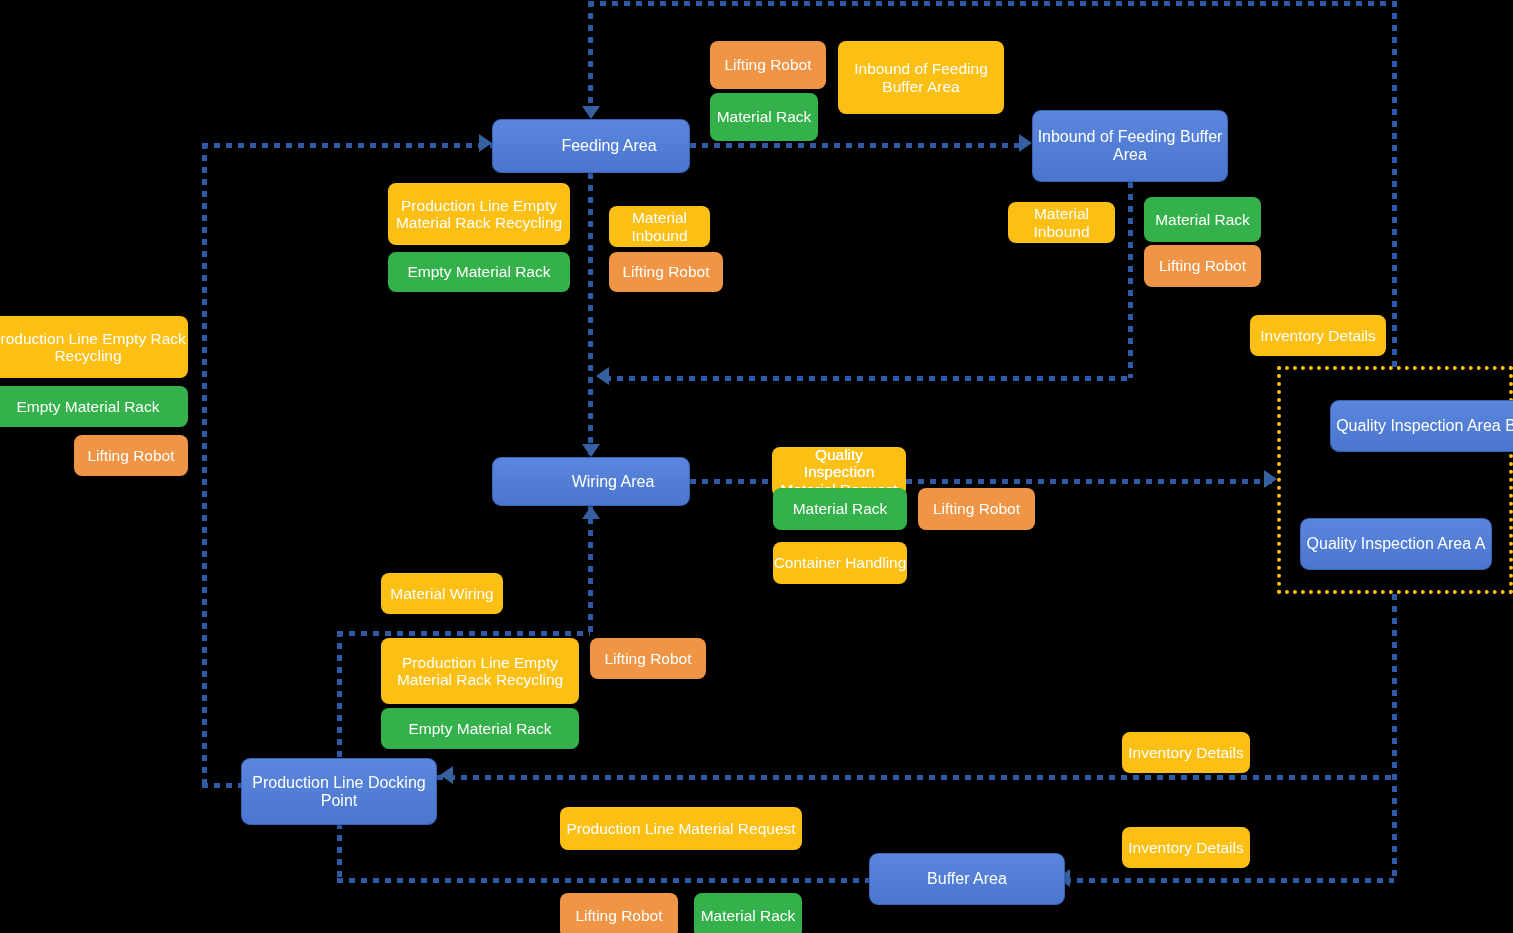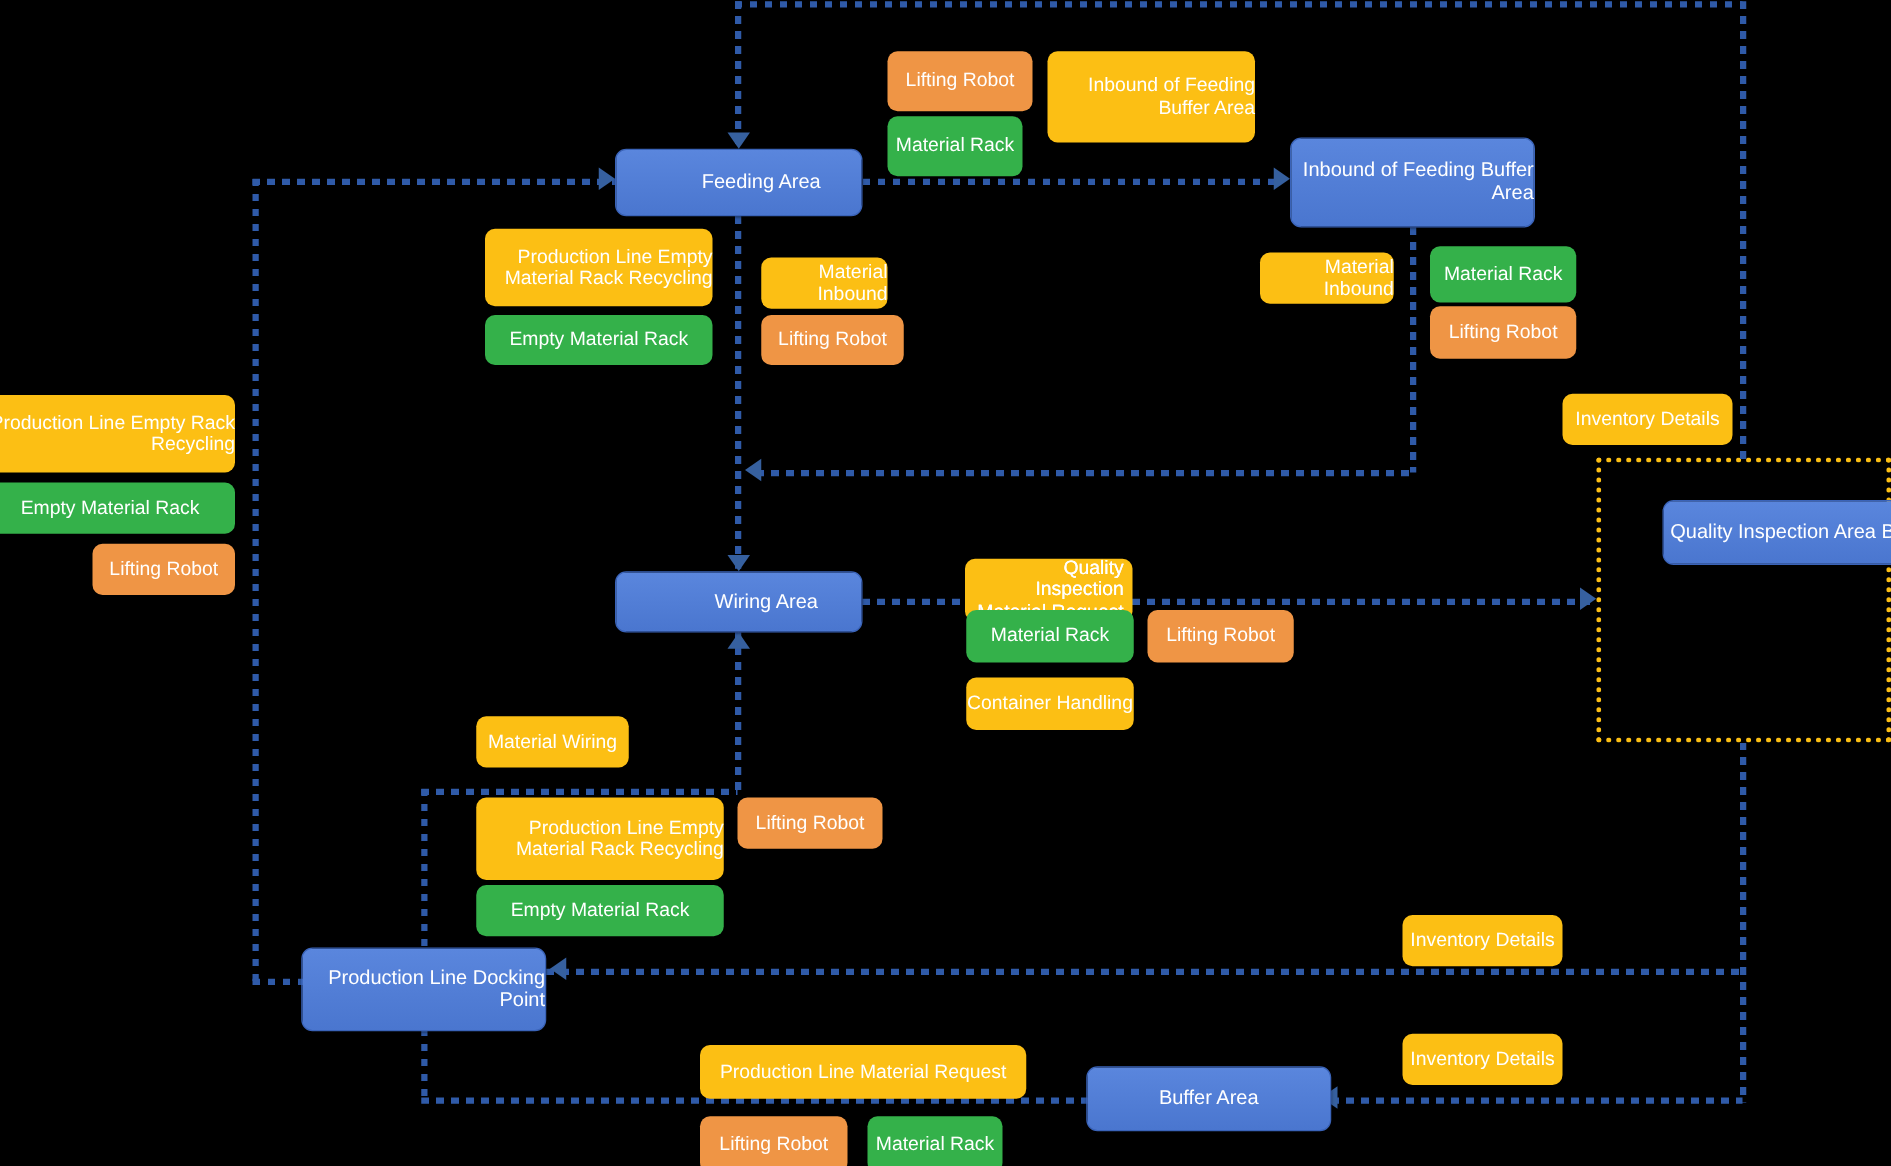--- a/index.html
+++ b/index.html
@@ -1,20 +1,20 @@
 <!DOCTYPE html>
 <html><head>
 <meta charset="utf-8">
 <style>
   html,body{margin:0;padding:0;background:#000;}
   body{font-family:"Liberation Sans","DejaVu Sans",sans-serif;}
   #stage{position:relative;width:1513px;height:933px;background:#000;overflow:hidden;}
 
   .node{position:absolute;box-sizing:border-box;display:flex;align-items:center;
-        justify-content:center;text-align:right;color:#fff;line-height:1.12;
+        justify-content:center;text-align:center;color:#fff;line-height:1.12;
         border-radius:9px;}
   .blue{background:linear-gradient(#5a86dd,#4a76cf);border:1px solid #3a63b8;
         box-shadow:0 1px 2px rgba(0,0,0,.35);font-size:16px;}
   .yellow{background:#fcbf14;font-size:15.5px;border-radius:8px;}
   .green{background:#34b14a;font-size:15.5px;border-radius:8px;}
   .orange{background:#ef9545;font-size:15.5px;border-radius:8px;}
 
   
   .overflow-label{overflow:visible;align-items:center;}
   .overflow-label span{display:block;white-space:normal;width:120px;
@@ -121,20 +121,23 @@
     </div>
     <div class="node blue" id="n-wiring-area" style="left: 492px; top: 457px; width: 198px; height: 49px; padding-left: 44px;">
       <span>Wiring Area</span>
     </div>
     <div class="node green" id="n-material-rack-wiring" style="left: 773px; top: 488px; width: 134px; height: 42px;">
       <span>Material Rack</span>
     </div>
     <div class="node orange" id="n-lifting-robot-wiring" style="left: 918px; top: 488px; width: 117px; height: 42px;">
       <span>Lifting Robot</span>
     </div>
+    <div class="node blue" id="n-qi-area-a" style="left: 1300px; top: 518px; width: 192px; height: 52px;">
+      <span>Quality Inspection Area A</span>
+    </div>
     <div class="node yellow" id="n-container-handling" style="left: 773px; top: 542px; width: 134px; height: 42px;">
       <span>Container Handling</span>
     </div>
     <div class="node yellow" id="n-material-wiring" style="left: 381px; top: 573px; width: 122px; height: 41px;">
       <span>Material Wiring</span>
     </div>
     <div class="node yellow" id="n-plemr-recycling-bot" style="left: 381px; top: 638px; width: 198px; height: 66px;">
       <span>Production Line Empty Material Rack Recycling</span>
     </div>
     <div class="node orange" id="n-lifting-robot-bot" style="left: 590px; top: 638px; width: 116px; height: 41px;">
@@ -142,21 +145,21 @@
     </div>
     <div class="node green" id="n-empty-material-rack-bot" style="left: 381px; top: 708px; width: 198px; height: 41px;">
       <span>Empty Material Rack</span>
     </div>
     <div class="node yellow" id="n-inventory-details-r2" style="left: 1122px; top: 732px; width: 128px; height: 41px;">
       <span>Inventory Details</span>
     </div>
     <div class="node blue" id="n-docking-point" style="left: 241px; top: 758px; width: 196px; height: 67px;">
       <span>Production Line Docking Point</span>
     </div>
-    <div class="node yellow" id="n-pl-material-request" style="left: 560px; top: 836px; width: 261px; height: 43px;">
+    <div class="node yellow" id="n-pl-material-request" style="left: 560px; top: 807px; width: 242px; height: 43px;">
       <span>Production Line Material Request</span>
     </div>
     <div class="node yellow" id="n-inventory-details-r3" style="left: 1122px; top: 827px; width: 128px; height: 41px;">
       <span>Inventory Details</span>
     </div>
     <div class="node blue" id="n-buffer-area" style="left: 869px; top: 853px; width: 196px; height: 52px;">
       <span>Buffer Area</span>
     </div>
     <div class="node orange" id="n-lifting-robot-bot2" style="left: 560px; top: 893px; width: 118px; height: 45px;">
       <span>Lifting Robot</span>

